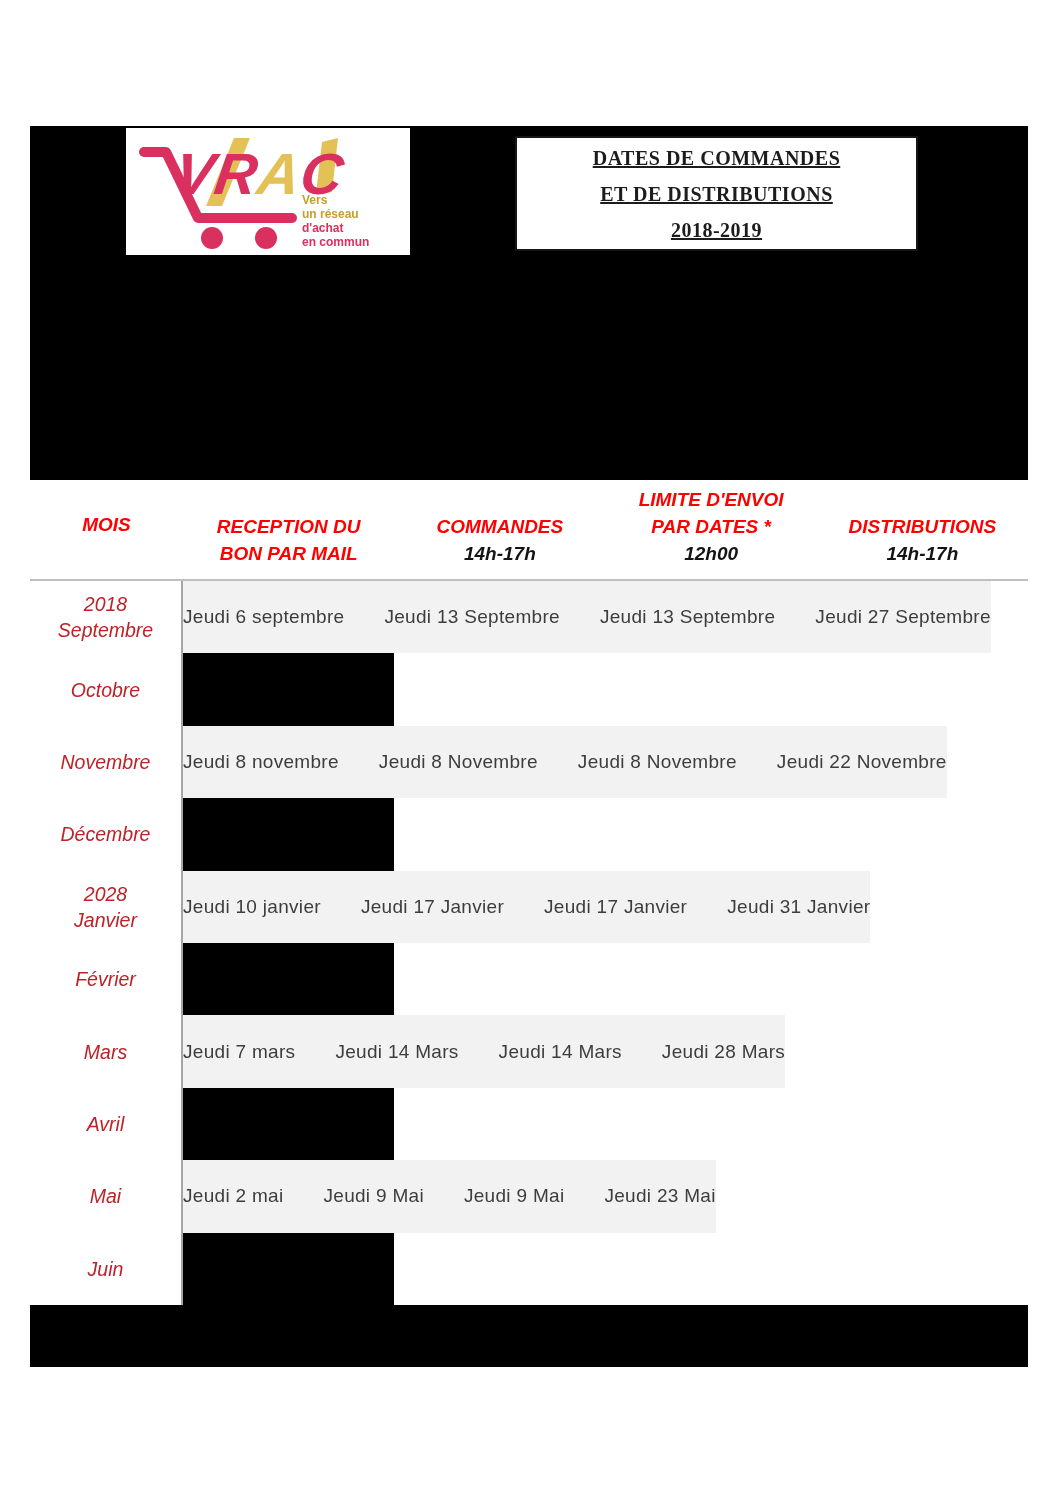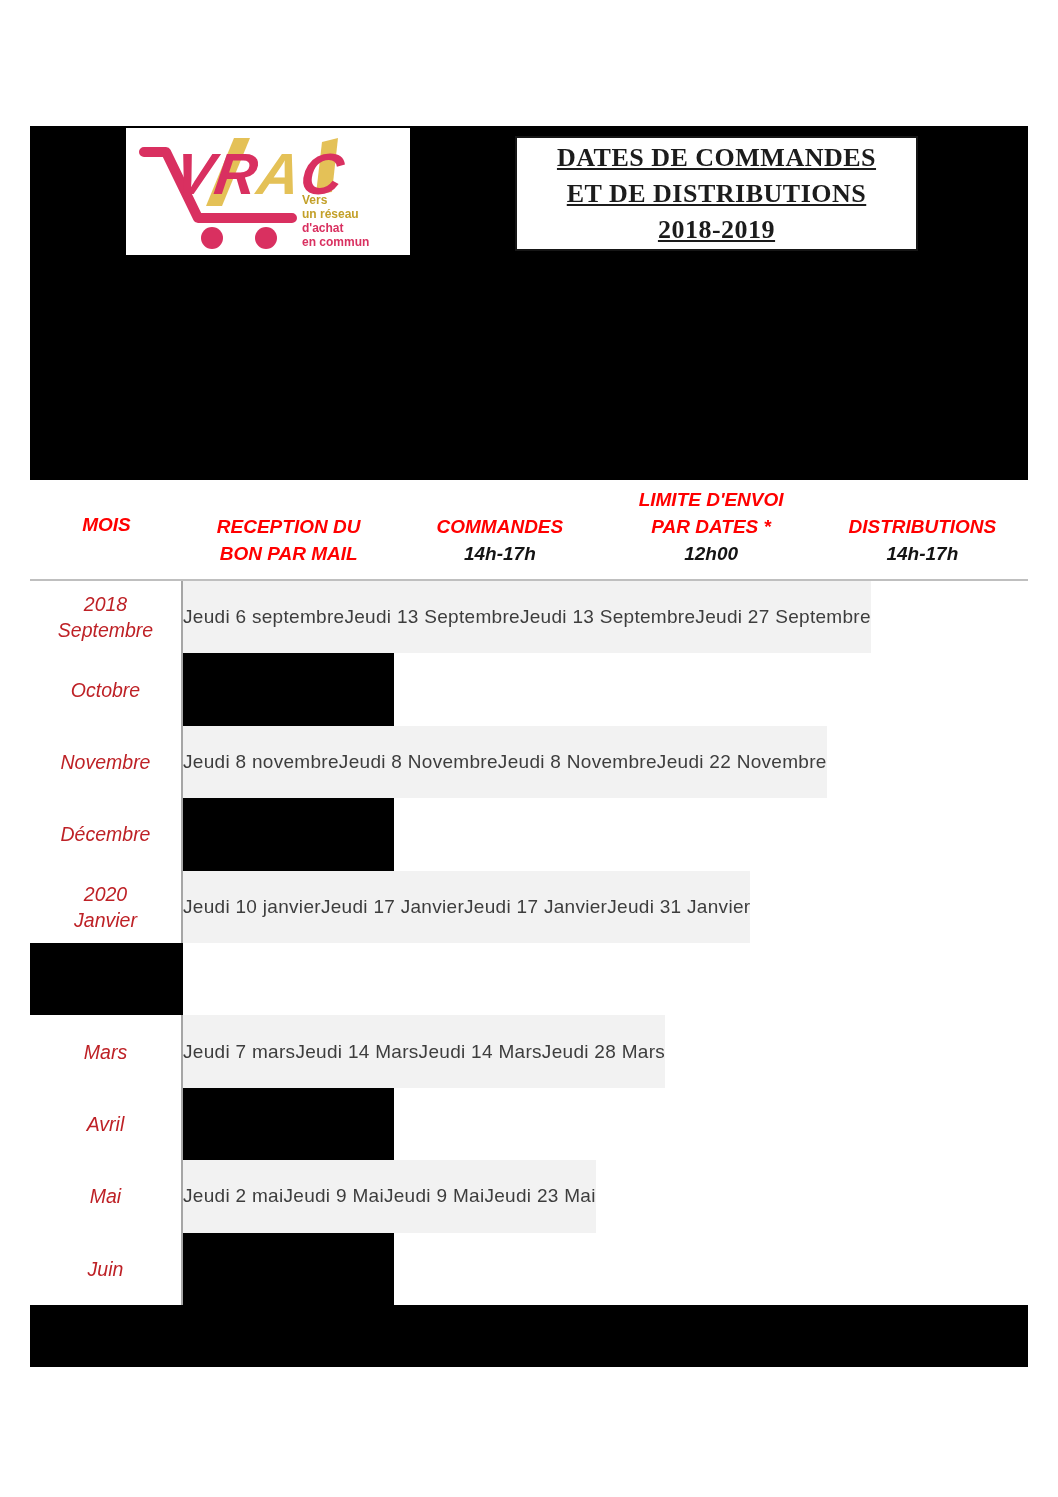--- a/index.html
+++ b/index.html
@@ -31,21 +31,21 @@
     left: 485px; top: 10px;
     width: 403px; height: 115px;
     background: #ffffff;
     border: 2px solid #161616;
     display: flex; flex-direction: column;
     align-items: center; justify-content: center;
   }
   .title-line {
     font-family: "Liberation Serif", serif;
     font-weight: bold;
-    font-size: 26px;
+    font-size: 20px;
     line-height: 36px;
     letter-spacing: 0.5px;
     color: #1c1c1c;
     text-decoration: underline;
     white-space: nowrap;
   }
 
   
   .cal-table {
     position: absolute;
@@ -91,20 +91,21 @@
   .month-cell .month {
     font-style: italic;
     font-size: 19.5px;
     line-height: 26px;
     color: #be2126;
     white-space: nowrap;
   }
   .cells {
     display: grid;
     grid-template-columns: repeat(4, 1fr);
+    gap: 40px;
   }
   .cells.open { background: #f2f2f2; }
   .cells.redacted { background: #000000; }
   .cell {
     display: flex; align-items: center; justify-content: center;
     font-size: 19px;
     letter-spacing: 0.3px;
     color: #3d3d3d;
     white-space: nowrap;
   }
@@ -215,32 +216,36 @@
     <div class="row">
       <div class="month-cell">
         <span class="year"></span>
         <span class="month">Décembre</span>
       </div>
       <div class="cells redacted"></div>
     </div>
 
     <div class="row">
       <div class="month-cell">
-        <span class="year">2020</span>
+        <span class="year">2028</span>
         <span class="month">Janvier</span>
       </div>
       <div class="cells open">
         <div class="cell">Jeudi 10 janvier</div>
         <div class="cell">Jeudi 17 Janvier</div>
         <div class="cell">Jeudi 17 Janvier</div>
         <div class="cell">Jeudi 31 Janvier</div>
       </div>
     </div>
 
     <div class="row">
+      <div class="month-cell">
+        <span class="year"></span>
+        <span class="month">Février</span>
+      </div>
       <div class="cells redacted"></div>
     </div>
 
     <div class="row">
       <div class="month-cell">
         <span class="year"></span>
         <span class="month">Mars</span>
       </div>
       <div class="cells open">
         <div class="cell">Jeudi 7 mars</div>

